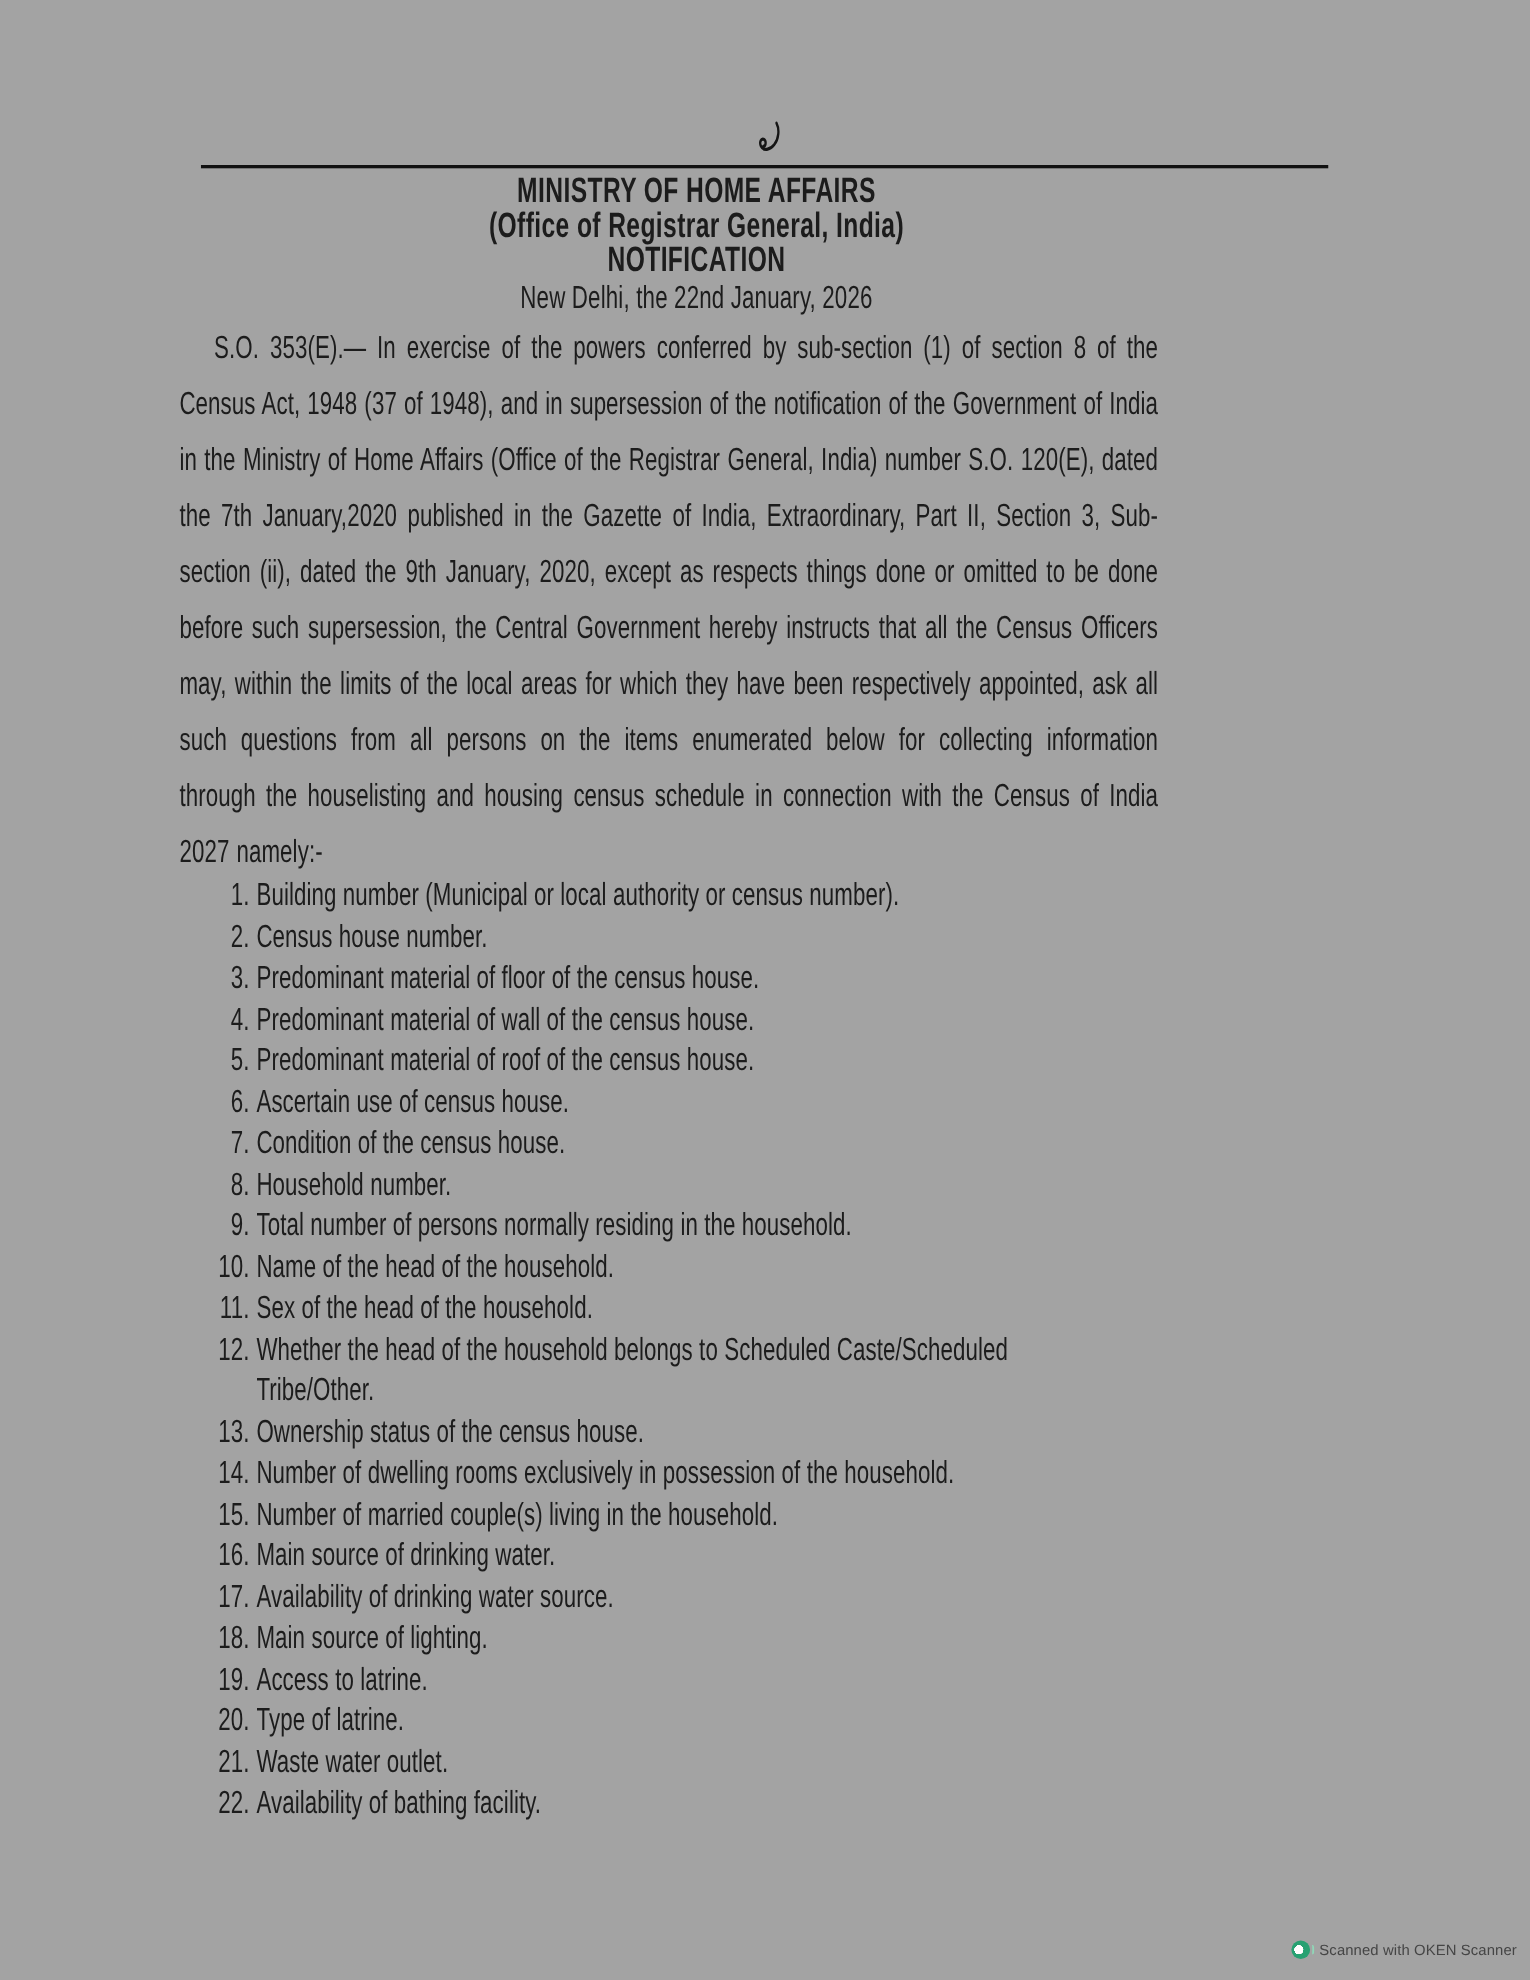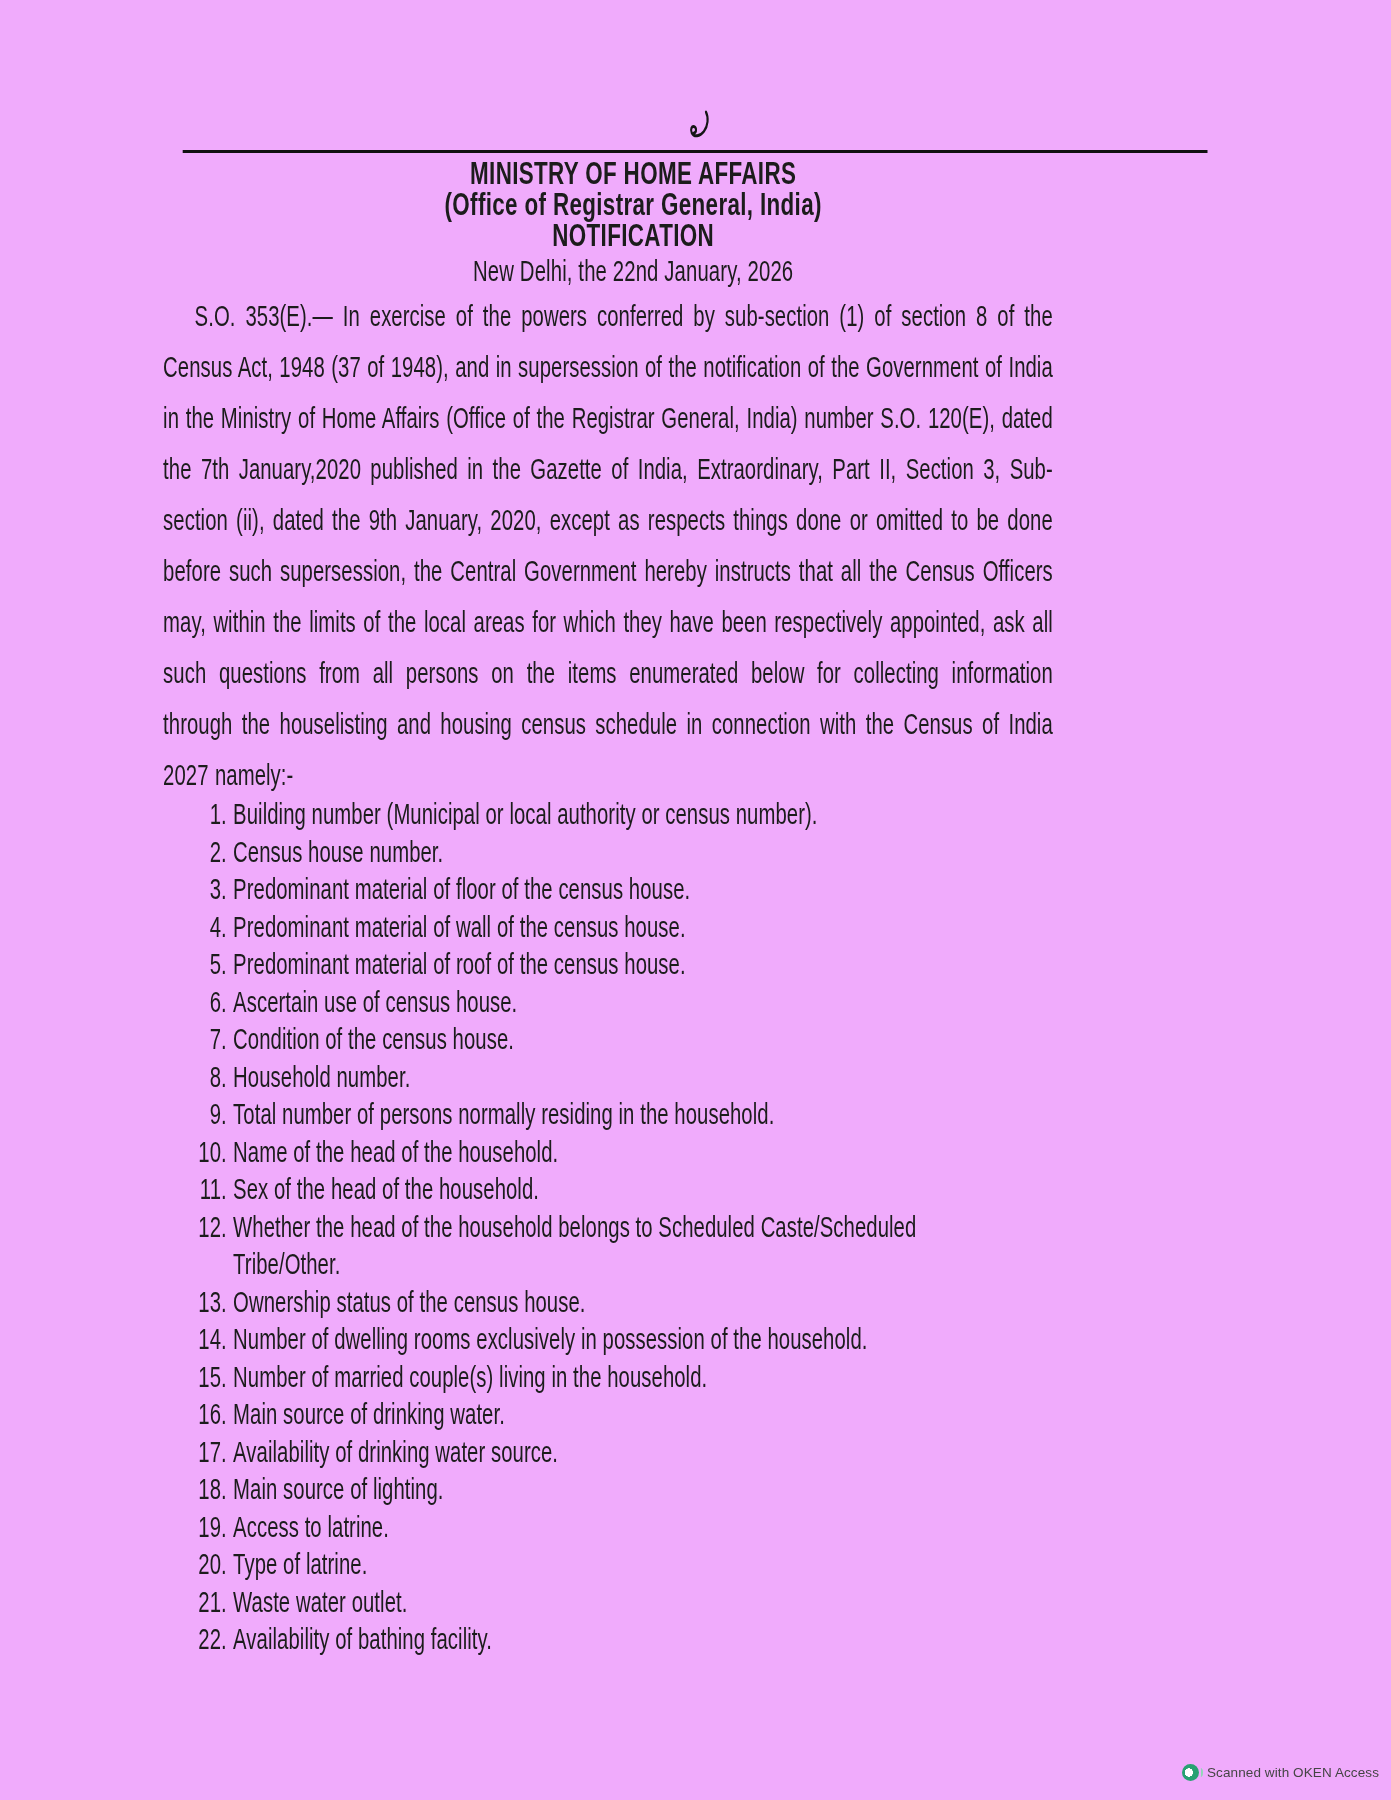--- a/index.html
+++ b/index.html
@@ -1,20 +1,20 @@
 <!DOCTYPE html>
 <html><head>
 <meta charset="utf-8">
 <style>
   html, body { margin: 0; padding: 0; background: #ffffff; }
   .page {
     position: relative;
     width: 1391px;
     height: 1800px;
-    background: #f0abfc;
+    background: #a3a3a3;
     overflow: hidden;
     font-family: "Liberation Sans", sans-serif;
     color: #1c1c1c;
   }
   
   .doc {
     position: absolute;
     left: 0; top: 0;
     width: 1987px;
     height: 1800px;
@@ -221,15 +221,15 @@
         <div class="qitem">
         <span class="num">22.</span>
         <span class="txt">Availability of bathing facility.</span>
       </div>
       </div>
 
   </div>
 
   <div class="footer-badge">
     <span class="oken-icon" style="background: radial-gradient(circle at 40% 50%, rgb(255, 255, 255) 0px, rgb(255, 255, 255) 31%, rgb(39, 161, 114) 32%, rgb(39, 161, 114) 100%);"></span>
-    <span class="note">Scanned with OKEN Access</span>
+    <span class="note">Scanned with OKEN Scanner</span>
   </div>
 </div>
 
 </body></html>

